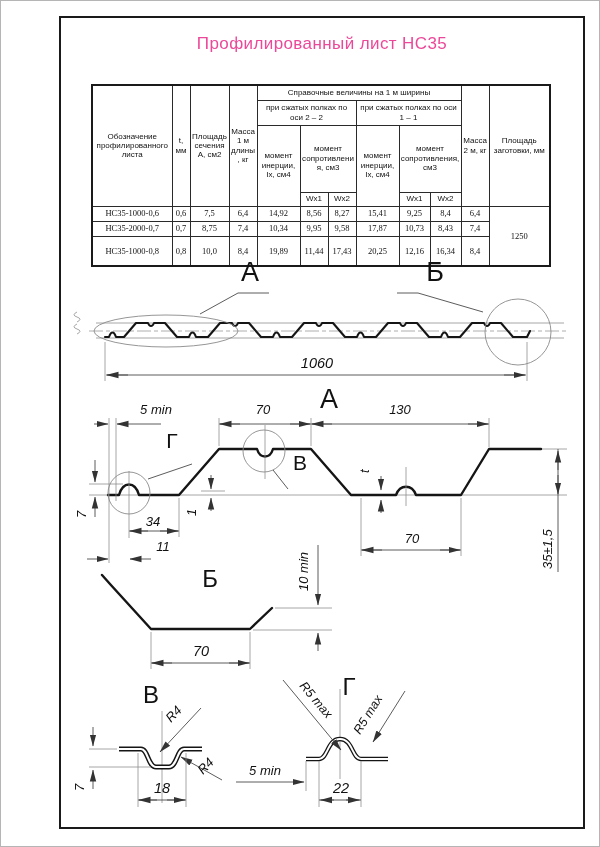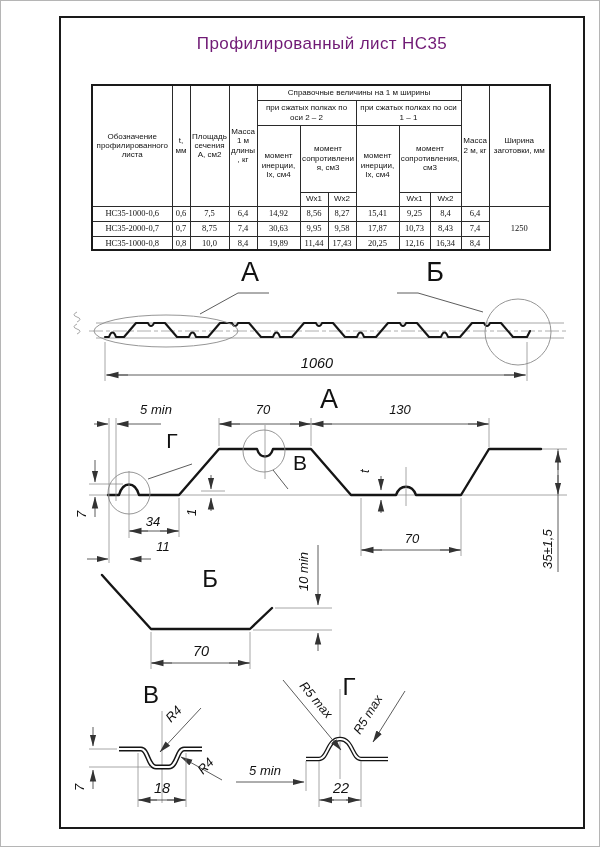--- a/index.html
+++ b/index.html
@@ -7,21 +7,21 @@
     position:relative; width:600px; height:847px; background:#ffffff;
     border:1px solid #b5b5b5; box-sizing:border-box; overflow:hidden;
     font-family:"Liberation Sans", sans-serif;
   }
   .frame {
     position:absolute; left:58px; top:15px; width:526px; height:813px;
     border:2px solid #1a1a1a; box-sizing:border-box;
   }
   .title {
     position:absolute; left:58px; top:33px; width:526px; text-align:center;
-    font-size:17px; color:#701a75; letter-spacing:0.4px; white-space:nowrap;
+    font-size:17px; color:#ec4899; letter-spacing:0.4px; white-space:nowrap;
   }
   table.dtable {
     position:absolute; left:90px; top:83px; width:458px;
     border-collapse:collapse; table-layout:fixed;
     font-size:8px; color:#111; border:2px solid #1a1a1a;
   }
   table.dtable td {
     border:1px solid #2a2a2a; text-align:center; vertical-align:middle;
     padding:0 1px; line-height:1.18; word-break:break-word; overflow:hidden;
   }
@@ -67,21 +67,21 @@
         <col style="width:61px">
     </colgroup>
     <tbody>
         <tr style="height:15px">
       <td rowspan="4">Обозначение профилированного листа</td>
       <td rowspan="4">t, мм</td>
       <td rowspan="4">Площадь сечения А, см2</td>
       <td rowspan="4">Масса 1 м длины, кг</td>
       <td colspan="6">Справочные величины на 1 м ширины</td>
       <td rowspan="4">Масса 2 м, кг</td>
-      <td rowspan="4">Ширина заготовки, мм</td>
+      <td rowspan="4">Площадь заготовки, мм</td>
     </tr>
     <tr style="height:25px">
       <td colspan="3">при сжатых полках по оси 2 – 2</td>
       <td colspan="3">при сжатых полках по оси 1 – 1</td>
     </tr>
     <tr style="height:67px">
       <td rowspan="2">момент инерции, Ix, см4</td>
       <td colspan="2">момент сопротивления, см3</td>
       <td rowspan="2">момент инерции, Ix, см4</td>
       <td colspan="2">момент сопротивления, см3</td>
@@ -104,29 +104,29 @@
       <td>9,25</td>
       <td>8,4</td>
       <td>6,4</td>
       <td rowspan="3">1250</td>
     </tr>
     <tr class="data" style="height:15px">
       <td>НС35-2000-0,7</td>
       <td>0,7</td>
       <td>8,75</td>
       <td>7,4</td>
-      <td>30,63</td>
+      <td>10,34</td>
       <td>9,95</td>
       <td>9,58</td>
       <td>17,87</td>
       <td>10,73</td>
       <td>8,43</td>
       <td>7,4</td>
     </tr>
-    <tr class="data" style="height:14px">
+    <tr class="data" style="height:30px">
       <td>НС35-1000-0,8</td>
       <td>0,8</td>
       <td>10,0</td>
       <td>8,4</td>
       <td>19,89</td>
       <td>11,44</td>
       <td>17,43</td>
       <td>20,25</td>
       <td>12,16</td>
       <td>16,34</td>

